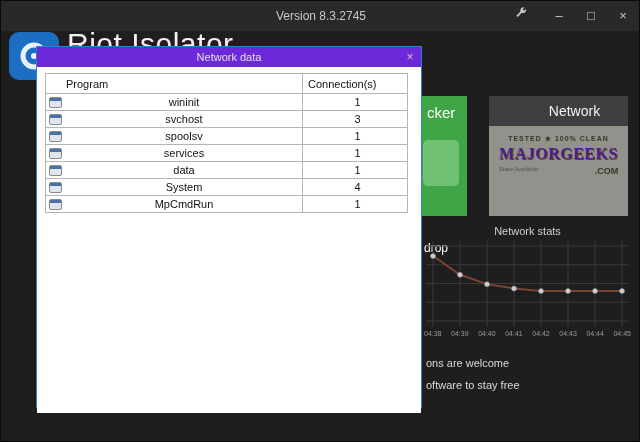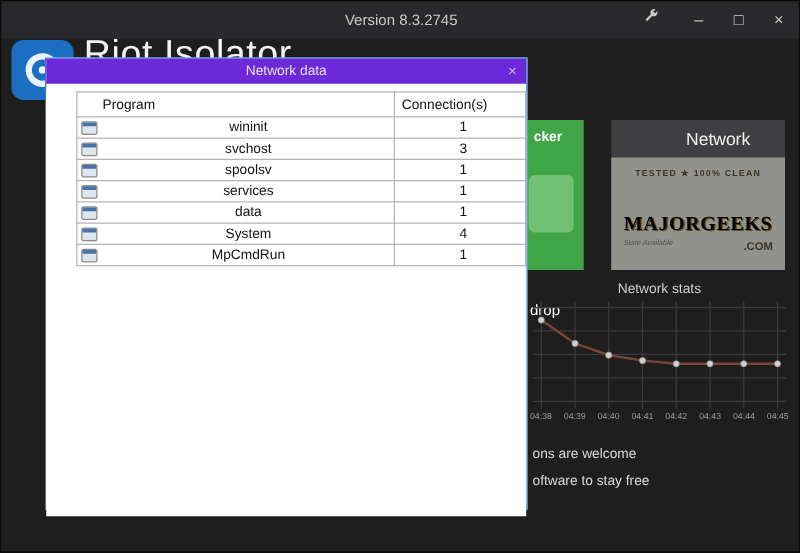--- a/index.html
+++ b/index.html
@@ -13,49 +13,49 @@
   .titlebar-controls { position:absolute; right:10px; top:0; height:30px; display:flex; align-items:center; gap:16px; z-index:6; }
   .tb-btn { color:#c9c9c9; font-size:13px; line-height:30px; width:16px; text-align:center; cursor:default; }
   .tb-btn.wrench { display:flex; align-items:center; justify-content:center; margin-right:6px; }
 
   
   .logo { position:absolute; left:8px; top:31px; width:50px; height:48px; z-index:1; }
   .app-name { position:absolute; left:66px; top:26px; color:#f2f2f2; font-size:30px; font-weight:300; letter-spacing:0.5px; z-index:1; }
 
   
   .tile-green { position:absolute; left:360px; top:95px; width:106px; height:120px; background:#3fa546; z-index:1; }
-  .tile-green .frag-title { position:absolute; left:66px; top:8px; color:#ffffff; font-size:11px;font-weight:bold; }
+  .tile-green .frag-title { position:absolute; left:66px; top:8px; color:#ffffff; font-size:15px; }
   .tile-green .block { position:absolute; left:62px; top:44px; width:36px; height:46px; border-radius:5px; background:#71c174; }
   .tile-green .frag-caption { position:absolute; left:63px; top:97px; color:#ffffff; font-size:12px;margin-top:48px; }
 
   .tile-network { position:absolute; left:488px; top:95px; width:139px; height:120px; background:#3f3f41; z-index:1; }
   .tile-network .tile-title { position:absolute; left:0; top:7px; width:100%; text-align:center; color:#f0f0f0; font-size:14px;margin-left:16px; }
   .watermark { position:absolute; left:0; top:30px; width:139px; height:90px; background:#92928c; display:flex; flex-direction:column; align-items:center; }
   .wm-arc { margin-top:9px; font-size:7px; font-weight:bold; letter-spacing:1px; color:#3a3525; }
-  .wm-name { margin-top:28px; font-family:"Liberation Serif", serif; font-weight:bold; font-size:16px; letter-spacing:0.5px; color:#000000; text-shadow:1px 1px 0 #5e4a16; }
+  .wm-name { margin-top:2px; font-family:"Liberation Serif", serif; font-weight:bold; font-size:16px; letter-spacing:0.5px; color:#4c1d95; text-shadow:1px 1px 0 #5e4a16; }
   .wm-row { width:86%; display:flex; justify-content:space-between; align-items:flex-start; margin-top:3px; }
   .wm-tagline { font-size:6px; color:#55524a; font-style:italic; }
   .wm-domain { font-size:9px; font-weight:bold; color:#3a3525; }
 
   
   .stats-label { position:absolute; left:425px; top:224px; width:203px; text-align:center; color:#cfcfcf; font-size:11px; z-index:1; }
   .chart-wrap { position:absolute; left:425px; top:240px; width:203px; height:86px; z-index:1; }
   .time-labels { position:absolute; left:423px; top:329px; width:207px; display:flex; justify-content:space-between; z-index:1; }
   .time-labels span { color:#9a9a9a; font-size:7px; }
   .footer-line1 { position:absolute; left:425px; top:356px; color:#dadada; font-size:11px; z-index:1; }
   .footer-line2 { position:absolute; left:425px; top:378px; color:#dadada; font-size:11px; z-index:1; }
 
   
   .dialog { position:absolute; left:35px; top:45px; width:386px; height:362px; background:#ffffff; border:1px solid #2f7fce; z-index:10; }
   .dialog-titlebar { position:relative; height:20px; background:#6d28d9; }
   .dialog-title { width:100%; text-align:center; line-height:20px; color:#e2e2e2; font-size:11px; }
   .dialog-close { position:absolute; right:3px; top:0; width:16px; height:20px; line-height:20px; text-align:center; color:#c5c5c5; font-size:12px; cursor:default; }
   .dialog-body { position:relative; width:100%; height:340px; background:#ffffff; }
 
-  table.net-table { border-collapse:collapse; margin:6px 0 0 24px; font-size:11px; color:#111; table-layout:fixed;padding-left:48px; }
+  table.net-table { border-collapse:collapse; margin:6px 0 0 8px; font-size:11px; color:#111; table-layout:fixed;padding-left:48px; }
   .net-table th, .net-table td { border:1px solid #b5b5b5; font-weight:400; }
   .net-table th { height:20px; text-align:left; }
   .net-table td { height:17px;text-align:center; }
   .col-program { width:257px; padding-left:20px; position:relative; }
   .col-conn { width:105px; padding-left:5px; }
   .row-icon { position:absolute; left:3px; top:3px; width:13px; height:11px; border-radius:2px; }
   .icon-app-window { background:#dfe5ec; border:1px solid #8a8a8a; }
   .icon-app-window::before { content:""; position:absolute; left:0; right:0; top:0; height:3px; background:#4a72a8; }
   .icon-folder { background:#f0c24b; border:1px solid #b8860b; }
   .icon-folder::before { content:""; position:absolute; left:0; top:-2px; width:5px; height:2px; background:#f0c24b; border:1px solid #b8860b; border-bottom:none; border-radius:1px 1px 0 0; }

